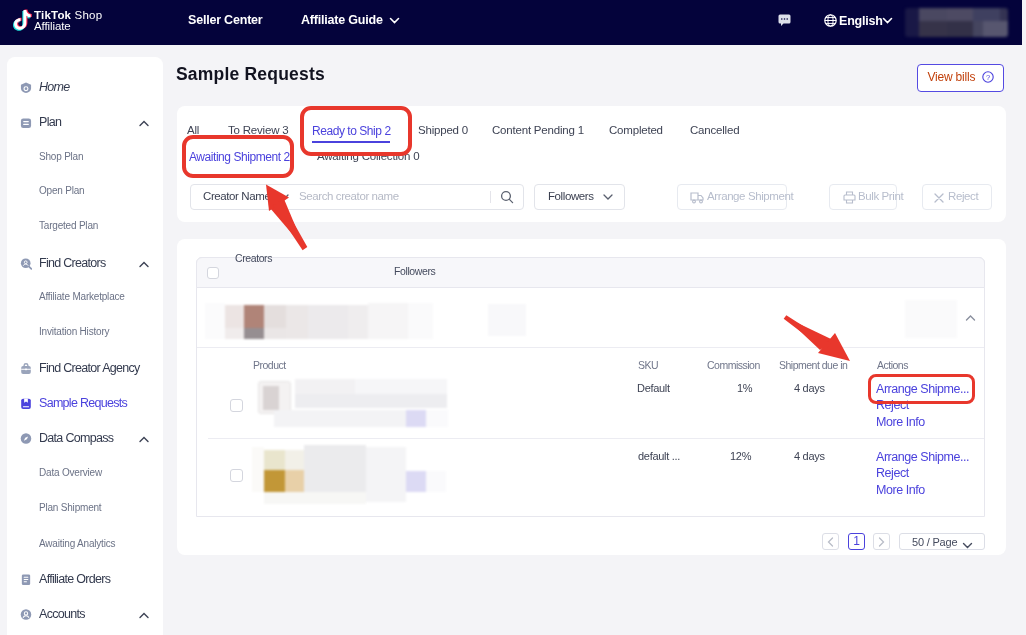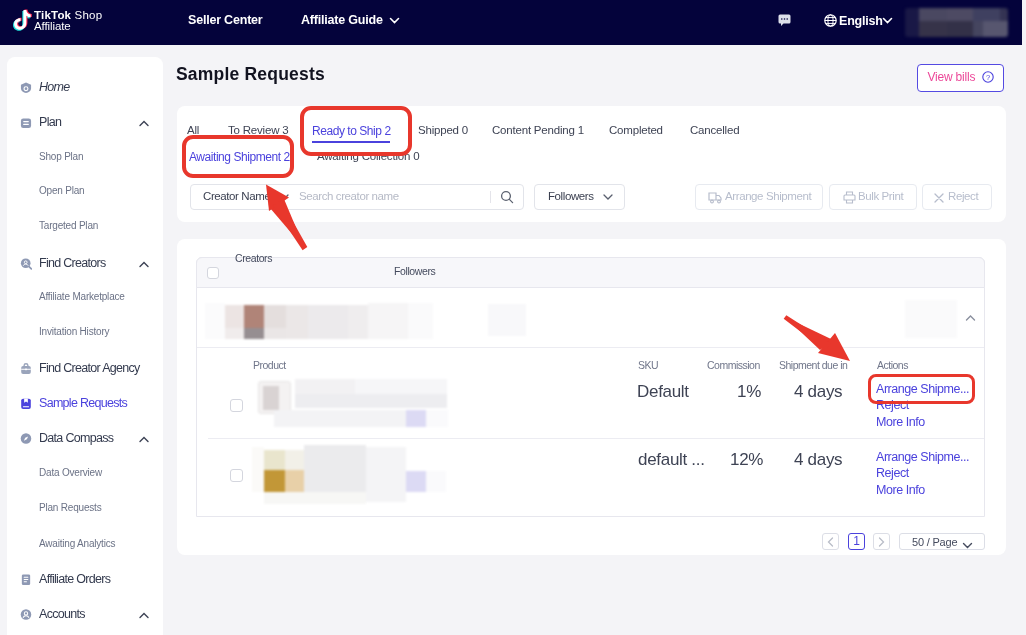--- a/index.html
+++ b/index.html
@@ -22,21 +22,21 @@
 
 
 #sidebar { position:absolute; left:7px; top:57px; width:156px; height:578px; background:#fff; border-radius:8px 8px 0 0; }
 .mi { position:absolute; left:39px; font-size:12.5px; letter-spacing:-0.7px; color:#333a4e; white-space:nowrap; }
 .ms { position:absolute; left:39px; font-size:10px; letter-spacing:-0.2px; color:#6b7286; white-space:nowrap; }
 .micon { position:absolute; left:20px; width:12px; height:12px; }
 .chev { position:absolute; left:139px; width:10px; height:10px; }
 
 
 #h1 { left:176px; top:64px; font-size:17.5px; font-weight:bold; color:#121320; letter-spacing:0.2px; }
-#viewbills { left:917px; top:64px; width:87px; height:28px; background:#fff; border:1.5px solid #544ae2; border-radius:4px; color:#ec4899; font-size:12px; letter-spacing:-0.2px; line-height:25px; text-align:center; }
+#viewbills { left:917px; top:64px; width:87px; height:28px; background:#fff; border:1.5px solid #544ae2; border-radius:4px; color:#c2410c; font-size:12px; letter-spacing:-0.2px; line-height:25px; text-align:center; }
 
 .card { position:absolute; background:#fff; border-radius:8px; }
 #card1 { left:177px; top:106px; width:829px; height:116px; }
 #card2 { left:177px; top:239px; width:829px; height:316px; }
 
 
 .tab { position:absolute; font-size:11.5px; letter-spacing:-0.2px; color:#3e4354; white-space:nowrap; }
 .tab.blue { color:#4b42dd; }
 #tabline { left:312px; top:141px; width:78px; height:2px; background:#4b42dd; }
 
@@ -52,21 +52,21 @@
 .dbtn { position:absolute; top:184px; height:26px; background:#fff; border:1px solid #e7eaf0; border-radius:4px; color:#b7bdcc; font-size:11.5px; letter-spacing:-0.4px; }
 .dbtn .ic { position:absolute; top:6px; }
 .dbtn .tx { position:absolute; top:5px; white-space:nowrap; }
 
 
 #tbl { position:absolute; left:196px; top:257px; width:789px; height:260px; border:1px solid #e7e7ee; border-radius:6px 6px 0 0; background:#fff; }
 #thead { position:absolute; left:196px; top:257px; width:789px; height:31px; background:#f7f7fa; border:1px solid #e7e7ee; border-radius:6px 6px 0 0; }
 .cb { position:absolute; background:#fff; border:1px solid #d4d6de; border-radius:3px; }
 .thl { position:absolute; font-size:10.5px; letter-spacing:-0.4px; color:#454b5e; }
 .subh { position:absolute; font-size:10.5px; letter-spacing:-0.5px; color:#70768a; white-space:nowrap; }
-.val { position:absolute; font-size:17px; letter-spacing:-0.3px; color:#3e4354; white-space:nowrap; }
+.val { position:absolute; font-size:11px; letter-spacing:-0.3px; color:#3e4354; white-space:nowrap; }
 .alink { position:absolute; font-size:12.5px; letter-spacing:-0.45px; color:#4b42dd; white-space:nowrap; }
 .hline { position:absolute; background:#ececf2; height:1px; }
 
 
 .mosaic { position:absolute; filter:blur(1.3px); }
 .mosaic div { position:absolute; }
 
 
 .pbox { position:absolute; top:533px; height:17px; border:1px solid #dcdee6; border-radius:3px; background:#fff; }
 .pbox svg { display:block; margin:3px auto; }
@@ -168,21 +168,21 @@
 <span class="mi" style="top:396px;color:#4b42dd">Sample Requests</span>
 <svg class="micon" style="top:433px" width="12" height="13" viewBox="0 0 12 13">
       <circle cx="6" cy="6" r="5.7" fill="#8e99b4"></circle>
       <path d="M8.3 3.7 L6.9 6.9 L3.7 8.3 L5.1 5.1 Z" fill="#fff"></path>
     </svg>
 <span class="mi" style="top:431px;">Data Compass</span>
 <svg class="chev" style="top:435px" width="10" height="8" viewBox="0 0 10 8">
       <path d="M1 5.5 L5 1.5 L9 5.5" stroke="#3c4254" stroke-width="1.4" fill="none" stroke-linecap="round"></path>
     </svg>
 <span class="ms" style="top:467px">Data Overview</span>
-<span class="ms" style="top:502px">Plan Requests</span>
+<span class="ms" style="top:502px">Plan Shipment</span>
 <span class="ms" style="top:538px">Awaiting Analytics</span>
 <svg class="micon" style="top:574px" width="12" height="13" viewBox="0 0 12 13">
       <rect x="1.5" y="0.5" width="9" height="11.5" rx="1.5" fill="#8e99b4"></rect>
       <path d="M4 3.5 h4 M4 6 h4 M4 8.5 h2.5" stroke="#fff" stroke-width="1.1" stroke-linecap="round"></path>
     </svg>
 <span class="mi" style="top:572px;">Affiliate Orders</span>
 <svg class="micon" style="top:609px" width="12" height="13" viewBox="0 0 12 13">
       <circle cx="6" cy="6" r="5.7" fill="#8e99b4"></circle>
       <circle cx="6" cy="4.8" r="1.8" fill="none" stroke="#fff" stroke-width="1.1"></circle>
       <path d="M2.8 9.5 a3.4 3.4 0 0 1 6.4 0" fill="none" stroke="#fff" stroke-width="1.1"></path>
@@ -223,29 +223,29 @@
       <path d="M9.4 9.4 L12.6 12.6" stroke="#5c6270" stroke-width="1.3" stroke-linecap="round"></path>
     </svg>
 </div>
 <div class="fbox" id="followers">
     <span>Followers</span>
   <svg style="position:absolute;left:68px;top:9px" width="10" height="7" viewBox="0 0 10 7">
       <path d="M1 1 L5 5 L9 1" stroke="#595f6e" stroke-width="1.3" fill="none" stroke-linecap="round"></path>
     </svg>
 </div>
 
-<div class="dbtn" style="left:695px;width:128px">
+<div class="dbtn" style="left:677px;width:110px">
   <svg class="ic" style="left:12px" width="15" height="13" viewBox="0 0 15 13">
       <path d="M1 2 h7 v7 h-7 z M8 4.5 h3 l2 2.5 v2 h-5 z" fill="none" stroke="#b7bdcc" stroke-width="1.2"></path>
       <circle cx="4" cy="10.5" r="1.4" fill="none" stroke="#b7bdcc" stroke-width="1.1"></circle>
       <circle cx="11" cy="10.5" r="1.4" fill="none" stroke="#b7bdcc" stroke-width="1.1"></circle>
     </svg>
   <span class="tx" style="left:29px">Arrange Shipment</span>
 </div>
-<div class="dbtn" style="left:829px;width:88px">
+<div class="dbtn" style="left:829px;width:68px">
   <svg class="ic" style="left:13px" width="13" height="13" viewBox="0 0 13 13">
       <path d="M3.5 4 v-3 h6 v3 M2 4 h9 a1 1 0 0 1 1 1 v4 h-2.5 v3 h-6 v-3 H1 v-4 a1 1 0 0 1 1 -1 z M3.5 9 h6" fill="none" stroke="#b7bdcc" stroke-width="1.1"></path>
     </svg>
   <span class="tx" style="left:28px">Bulk Print</span>
 </div>
 <div class="dbtn" style="left:922px;width:70px">
   <svg class="ic" style="left:11px;top:8px" width="10" height="10" viewBox="0 0 10 10">
       <path d="M1 1 L9 9 M9 1 L1 9" stroke="#b7bdcc" stroke-width="1.3" stroke-linecap="round"></path>
     </svg>
   <span class="tx" style="left:25px">Reject</span>

